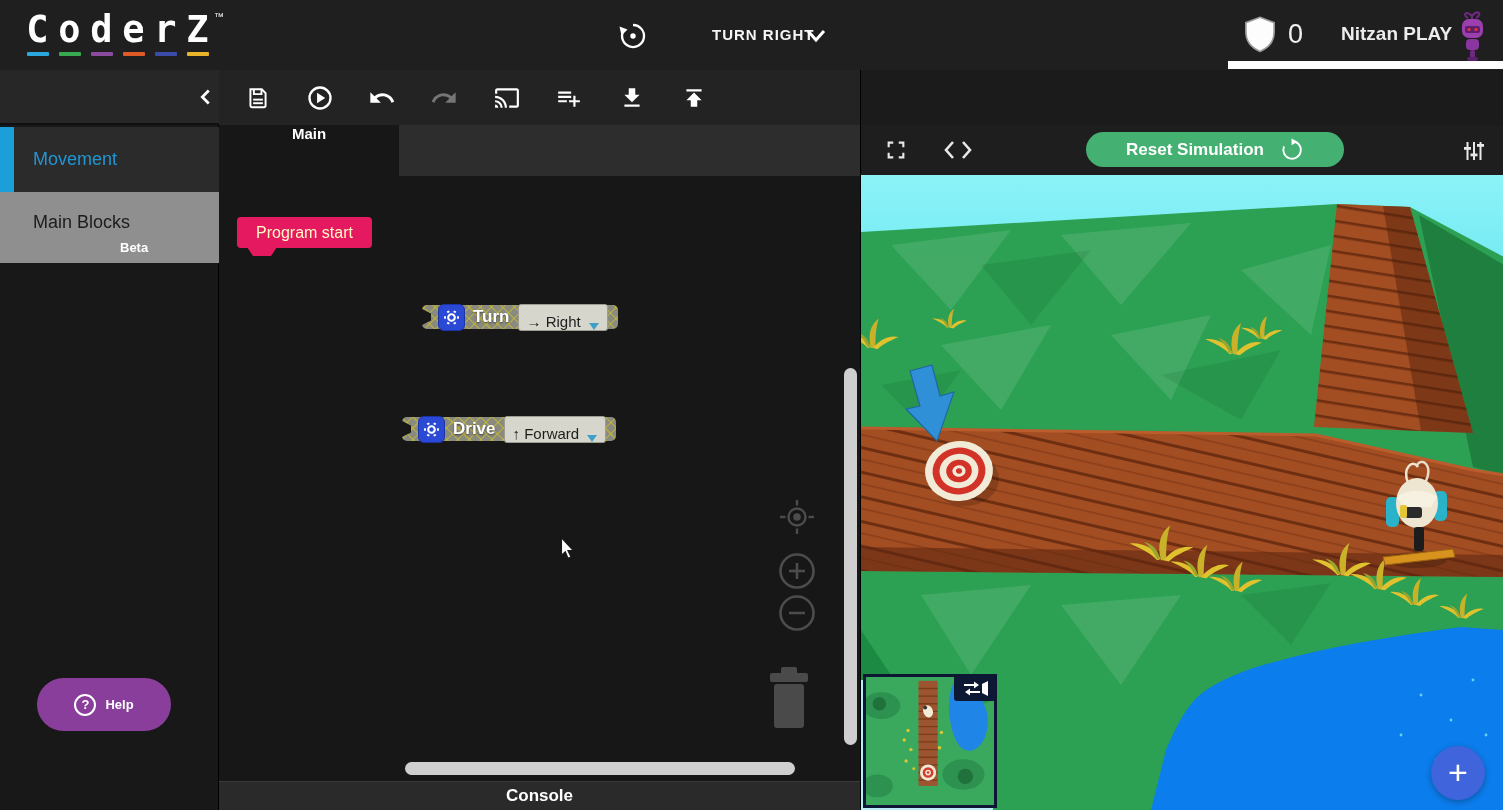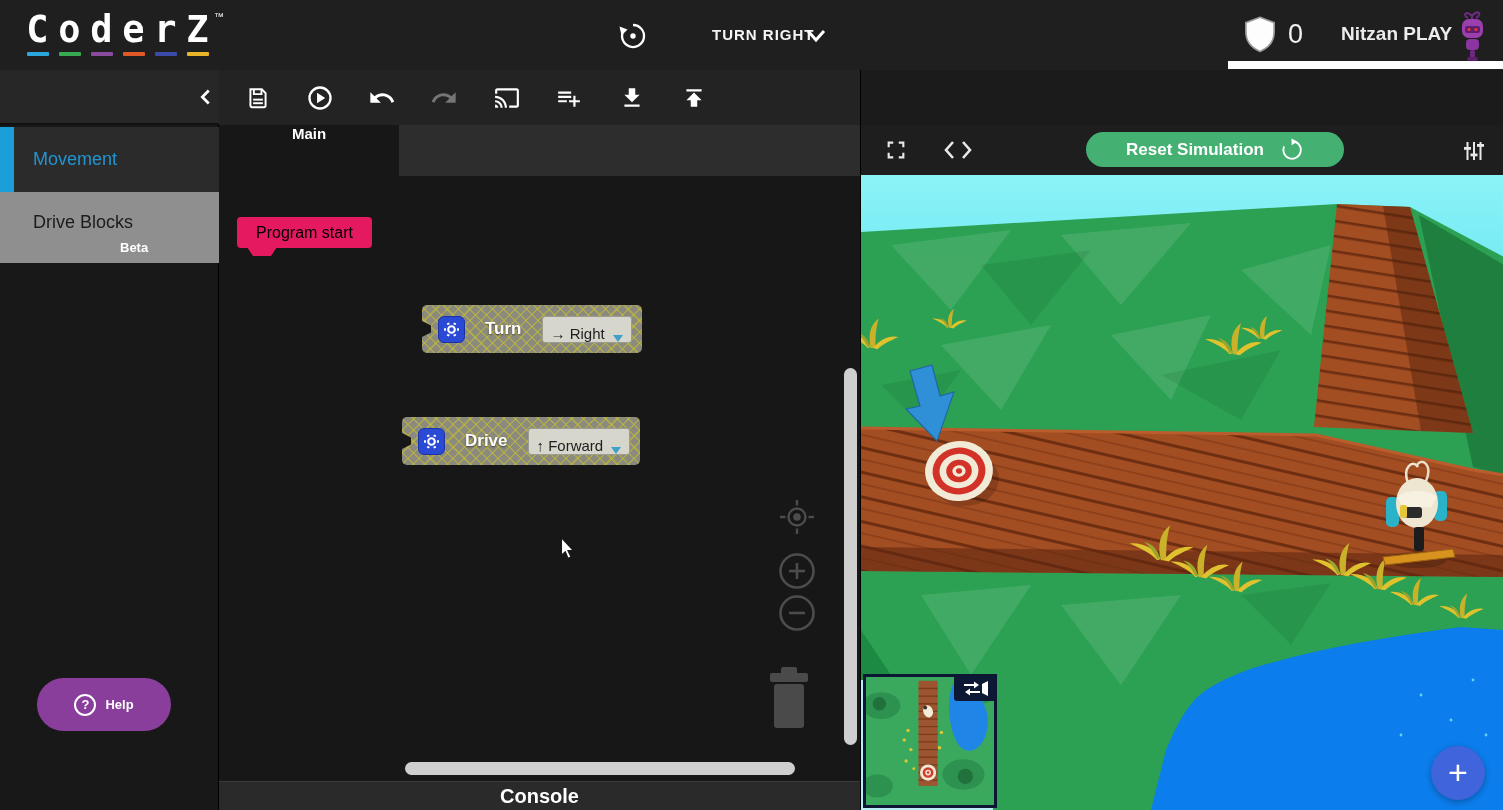--- a/index.html
+++ b/index.html
@@ -40,37 +40,37 @@
   .ws-toolbar{left:0;top:0;width:641px;height:55px;background:#232323}
   .tbi{top:14px;width:28px;height:28px}
   .ws-tabrow{left:0;top:55px;width:641px;height:51px;background:#2d2d2d}
   .ws-tab{left:0;top:0;width:180px;height:51px;background:#171717;display:flex;justify-content:center;cursor:pointer}
   .ws-tab span{color:#fff;font-size:15px;font-weight:bold}
   .ws-canvas{left:0;top:106px;width:641px;height:605px;background:#171717;overflow:hidden}
 
   .blk{position:absolute;border-radius:5px;background-color:#8a8a7e;
     background-image:repeating-linear-gradient(45deg,rgba(200,190,45,.55) 0 1.5px,transparent 1.5px 8px),
                      repeating-linear-gradient(-45deg,rgba(200,190,45,.55) 0 1.5px,transparent 1.5px 8px);
-    display:flex;align-items:center;gap:20px;padding:0 10px 0 16px;height:48px;cursor:grab}
+    display:flex;align-items:center;gap:8px;padding:0 10px 0 16px;height:24px;cursor:grab}
   .blk::before{content:"";position:absolute;left:0;top:50%;transform:translateY(-50%);width:9px;height:16px;background:#171717;clip-path:polygon(0 0,100% 28%,100% 72%,0 100%)}
   .blk-label{color:#fff;font-size:17px;font-weight:bold;text-shadow:0 1px 2px rgba(0,0,0,.55)}
   .gear{width:27px;height:27px;border-radius:6px;background:#2a49d4;border:1px solid #1c33a8;display:flex;align-items:center;justify-content:center;cursor:pointer}
   .dd{height:27px;background:#d6d6cc;border:1px solid #9c9c90;border-radius:3px;display:flex;align-items:flex-end;gap:8px;padding:0 8px;cursor:pointer}
   .dd span{font-size:15px;color:#1e1e1e}
   .dd .tri{width:0;height:0;border-left:5px solid transparent;border-right:5px solid transparent;border-top:7px solid #3fa0c8}
 
   .ps{left:18px;top:41px;width:135px;height:31px;background:#e4195f;border-radius:4px;display:flex;align-items:center;justify-content:center;cursor:grab}
-  .ps span{color:#000000;font-size:16px}
+  .ps span{color:#fef9c3;font-size:16px}
   .ps-tab{position:absolute;left:10px;bottom:-8px;width:30px;height:9px;background:#e4195f;clip-path:polygon(0 0,100% 0,80% 100%,20% 100%);border-radius:0 0 4px 4px}
 
   .hscroll{left:186px;top:586px;width:390px;height:13px;border-radius:7px;background:#cfcfcf;cursor:pointer}
   .vscroll{left:625px;top:192px;width:13px;height:377px;border-radius:7px;background:#cfcfcf;cursor:pointer}
 
   .ws-console{left:0;top:711px;width:641px;height:29px;background:#2a2a2a;border-top:1px solid #3a3a3a;display:flex;align-items:center;justify-content:center;cursor:pointer}
-  .ws-console span{color:#fff;font-size:20px;font-weight:bold}
+  .ws-console span{color:#fff;font-size:17px;font-weight:bold}
 
   
   #sim{left:860px;top:70px;width:643px;height:740px;background:#1b1b1b;border-left:1px solid #000}
   .sim-gap{left:0;top:0;width:643px;height:55px;background:#1b1b1b}
   .sim-hdr{left:0;top:55px;width:643px;height:50px;background:#1e1e1e}
   .reset-btn{left:225px;top:7px;width:258px;height:35px;border-radius:18px;background:#44b173;display:flex;align-items:center;justify-content:center;gap:16px;cursor:pointer}
   .reset-btn span{color:#fff;font-size:17px;font-weight:bold}
   .sim-view{left:0;top:105px;width:643px;height:635px;overflow:hidden;background:#7df0f6}
 
   .minimap{left:2px;top:499px;width:134px;height:134px;border:3px solid #0d1733;box-shadow:-4px 6px 0 #b9ecf6;background:#3aa85d}
@@ -158,21 +158,21 @@
         <svg width="22" height="22" viewBox="0 0 24 24">
             <polyline points="15,5 8,12 15,19" stroke="#fff" stroke-width="3" fill="none"></polyline>
           </svg>
       </div>
     </div>
     <div class="abs sb-mv">
       <div class="abs sb-mv-stripe"></div>
       <span class="abs sb-mv-label">Movement</span>
     </div>
     <div class="abs sb-sm">
-      <span class="abs sb-sm-label">Drive Blocks</span>
+      <span class="abs sb-sm-label">Main Blocks</span>
       <span class="abs sb-sm-badge">Beta</span>
     </div>
     <div class="abs help-btn">
       <span class="help-q">?</span>
       <span class="help-txt">Help</span>
     </div>
   </div>
 
   <div id="ws" class="abs">
     <div class="abs ws-toolbar">

